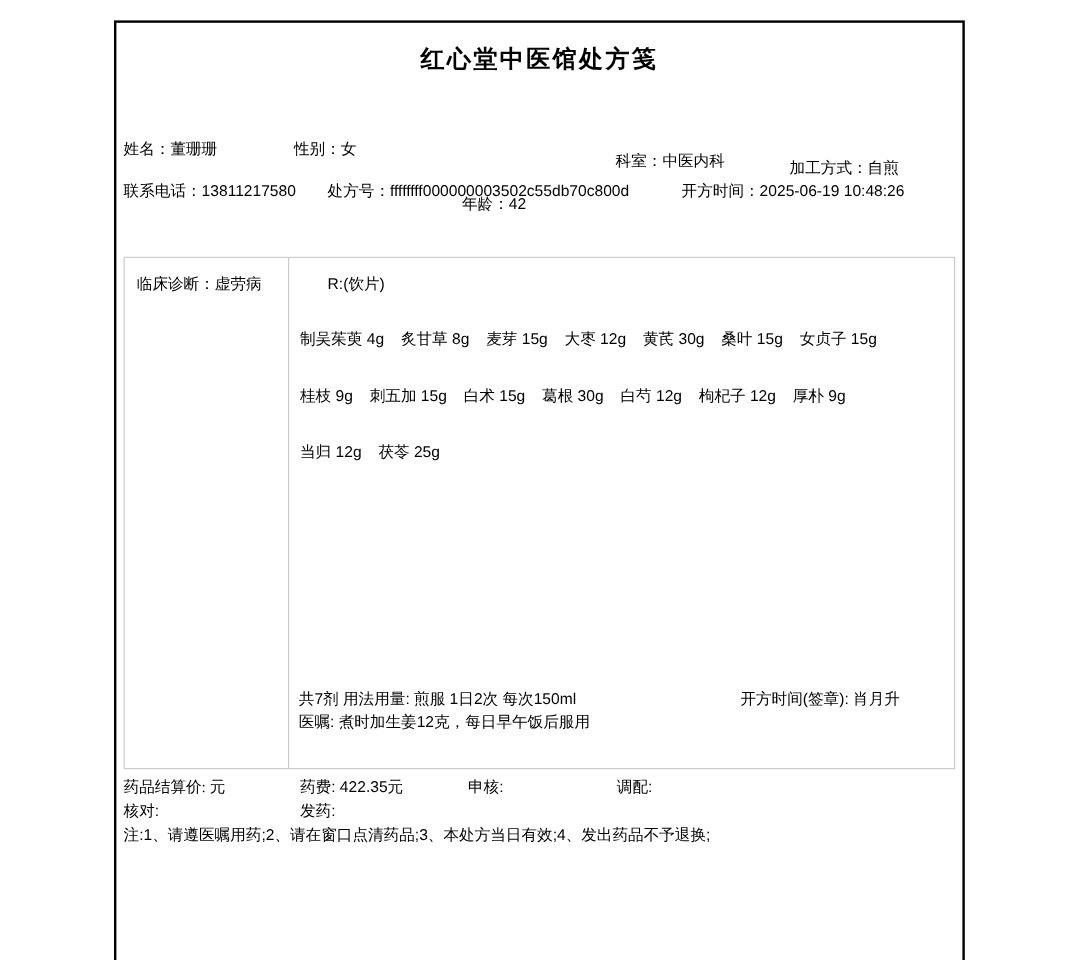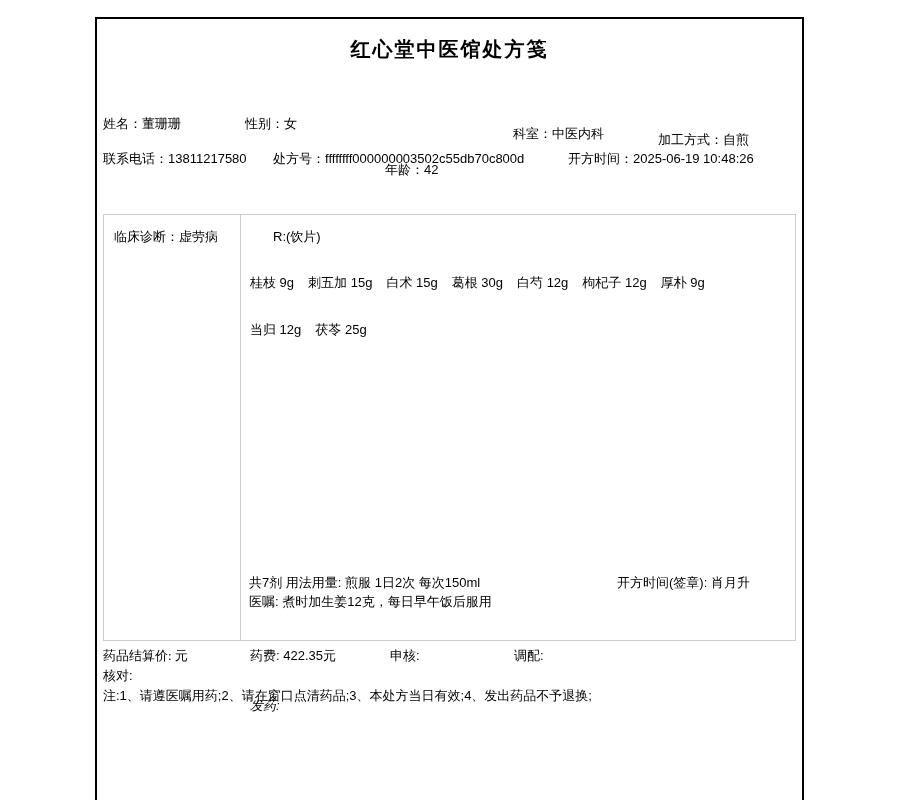--- a/index.html
+++ b/index.html
@@ -73,30 +73,31 @@
 
   <span class="field" style="left:6px;   top:132px;">联系电话：13811217580</span>
   <span class="field" style="left:176px; top:132px;">处方号：ffffffff000000003502c55db70c800d</span>
   <span class="field" style="left:471px; top:132px;">开方时间：2025-06-19 10:48:26</span>
 
   <div class="rx-box">
     <div class="rx-left">临床诊断：虚劳病</div>
     <div class="rx-main">
       <div class="rx-header">R:(饮片)</div>
       <div class="herb-list">
+          <div class="herb-row"><span class="herb">制吴茱萸 4g</span><span class="herb">炙甘草 8g</span><span class="herb">麦芽 15g</span><span class="herb">大枣 12g</span><span class="herb">黄芪 30g</span><span class="herb">桑叶 15g</span><span class="herb">女贞子 15g</span></div>
           <div class="herb-row"><span class="herb">桂枝 9g</span><span class="herb">刺五加 15g</span><span class="herb">白术 15g</span><span class="herb">葛根 30g</span><span class="herb">白芍 12g</span><span class="herb">枸杞子 12g</span><span class="herb">厚朴 9g</span></div>
           <div class="herb-row"><span class="herb">当归 12g</span><span class="herb">茯苓 25g</span></div>
         </div>
       <div class="usage">共7剂 用法用量: 煎服 1日2次 每次150ml</div>
       <div class="advice">医嘱: 煮时加生姜12克，每日早午饭后服用</div>
       <div class="docsign">开方时间(签章): 肖月升</div>
     </div>
   </div>
 
   <span class="field" style="left:6px;   top:629px;font-family:Liberation Serif, serif;">药品结算价: 元</span>
   <span class="field" style="left:153px; top:629px;text-align:right;">药费: 422.35元</span>
   <span class="field" style="left:293px; top:629px;">申核:</span>
   <span class="field" style="left:417px; top:629px;">调配:</span>
   <span class="field" style="left:6px;   top:649px;">核对:</span>
-  <span class="field" style="left:153px; top:679px;font-style:italic;">发药:</span>
+  <span class="field" style="left:153px; top:649px;">发药:</span>
   <span class="field" style="left:6px;   top:669px;">注:1、请遵医嘱用药;2、请在窗口点清药品;3、本处方当日有效;4、发出药品不予退换;</span>
 
 </div>
 
 </body></html>

